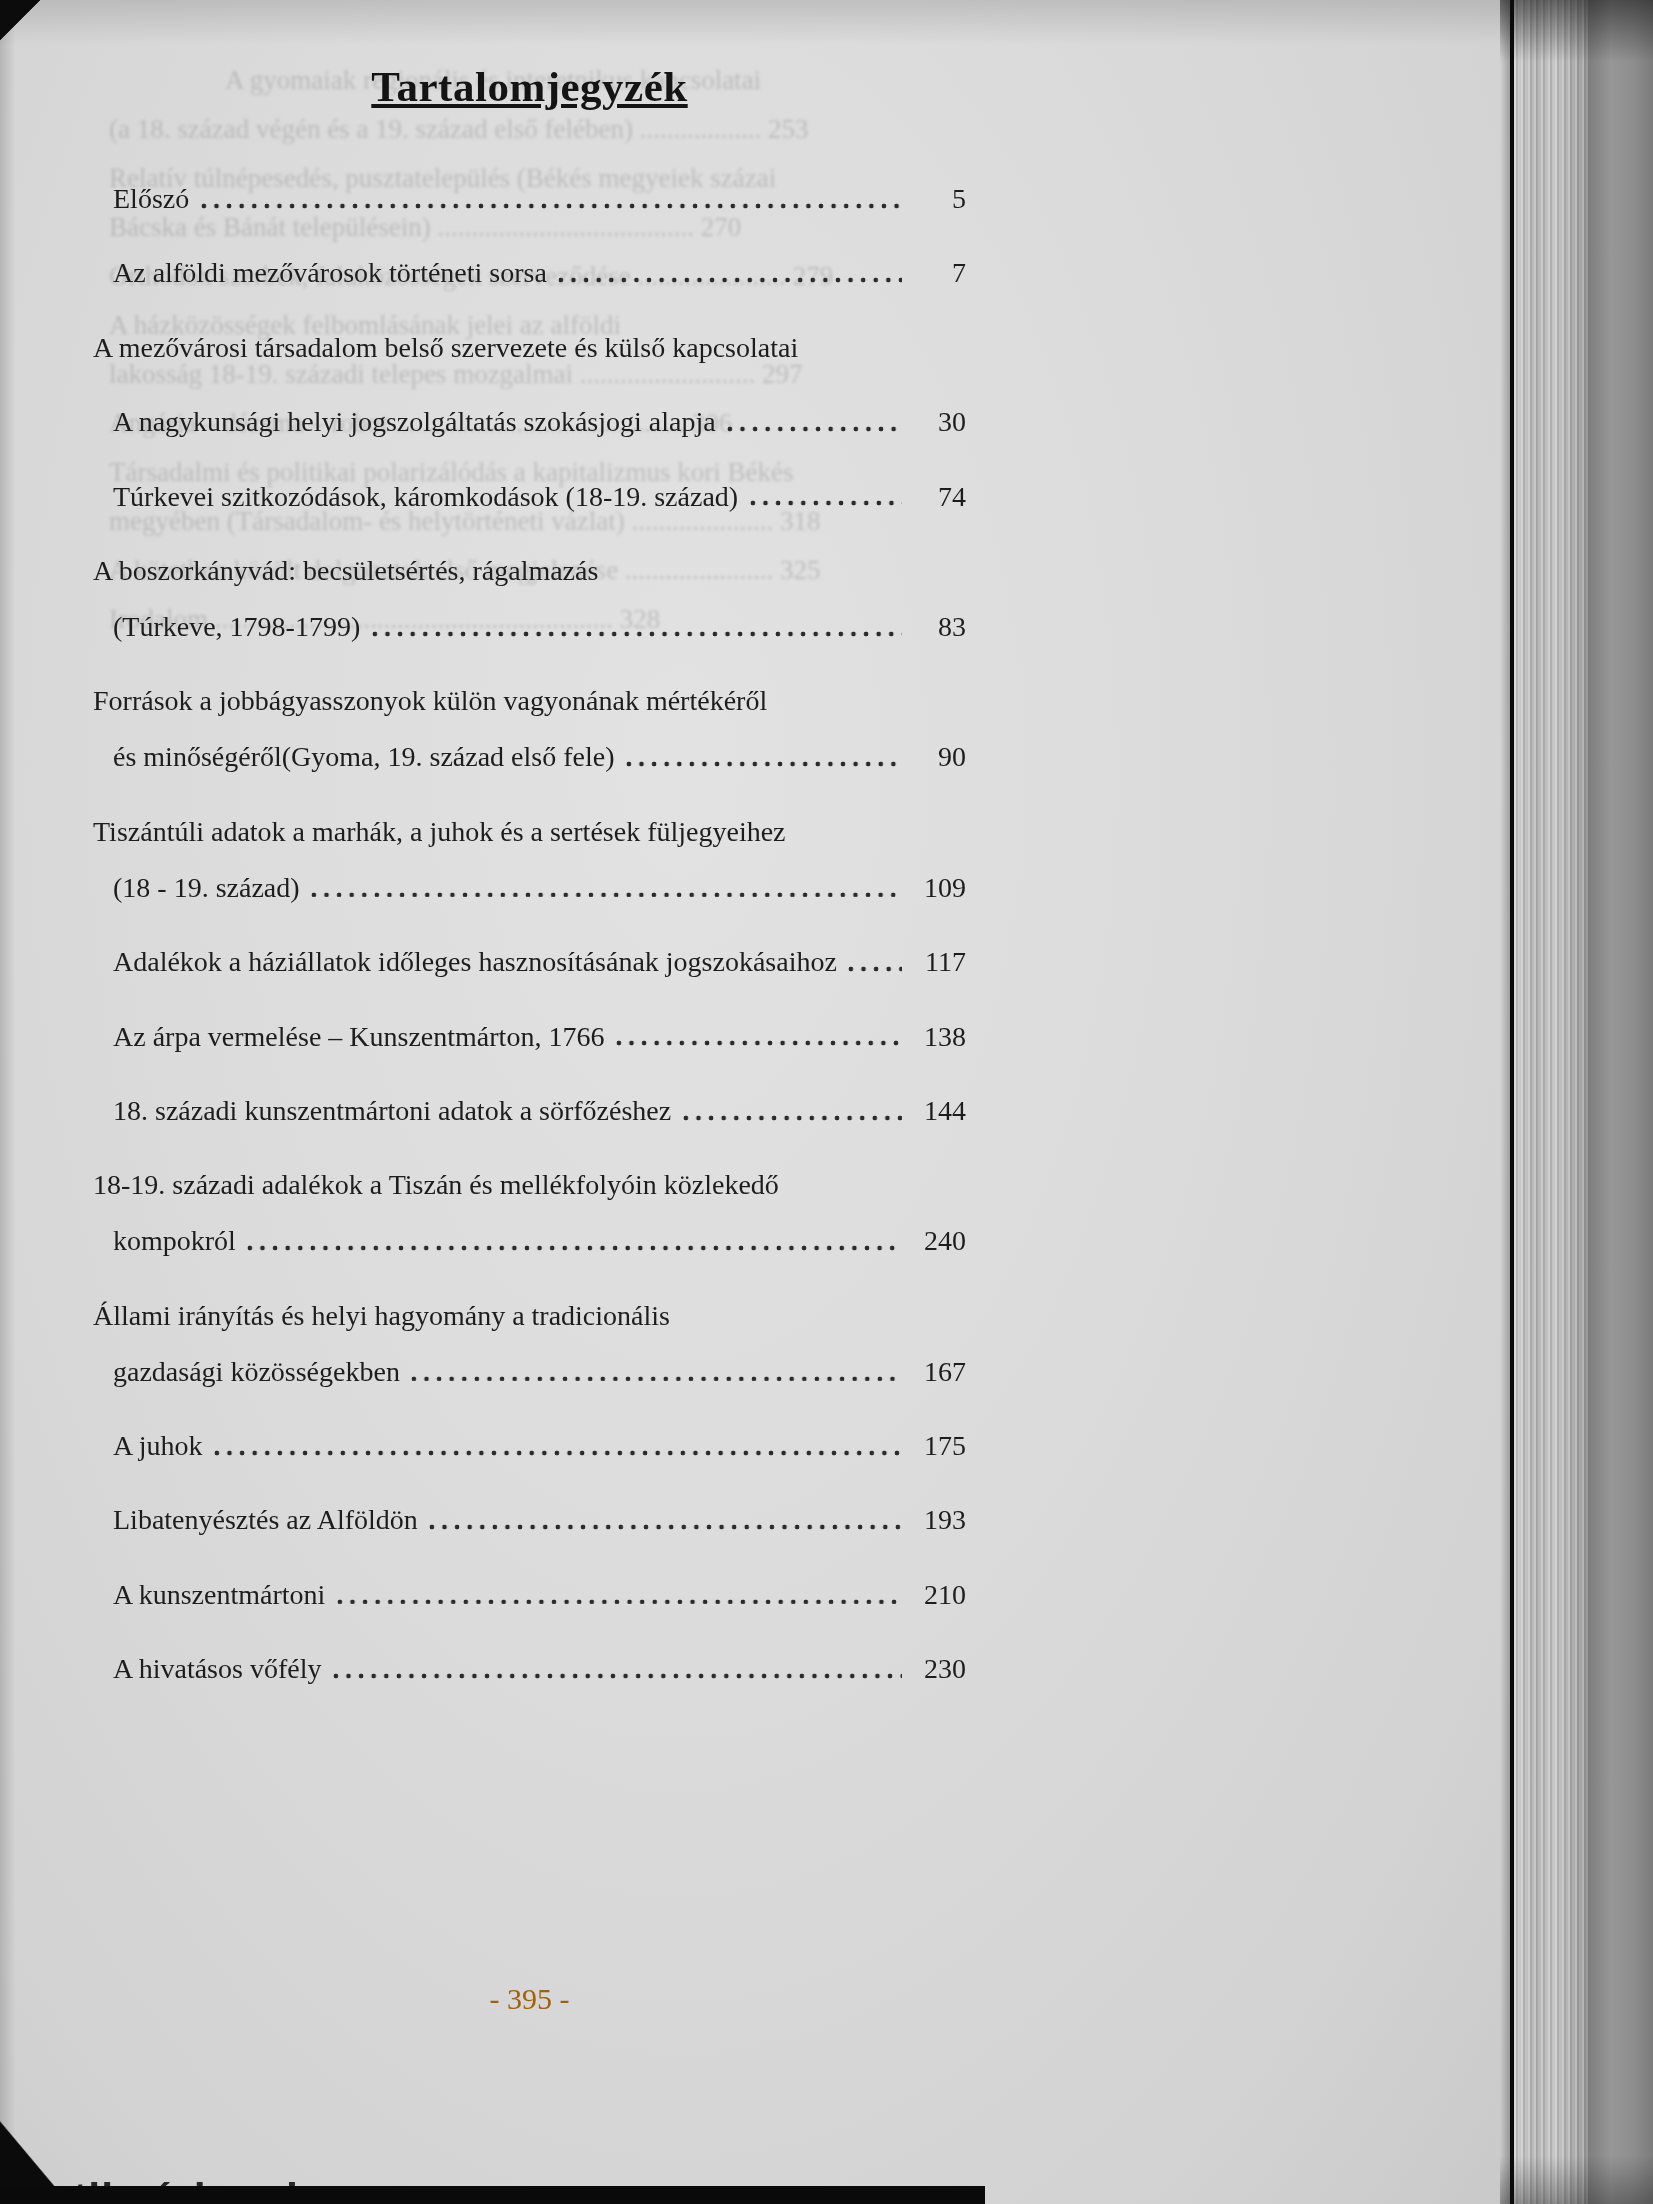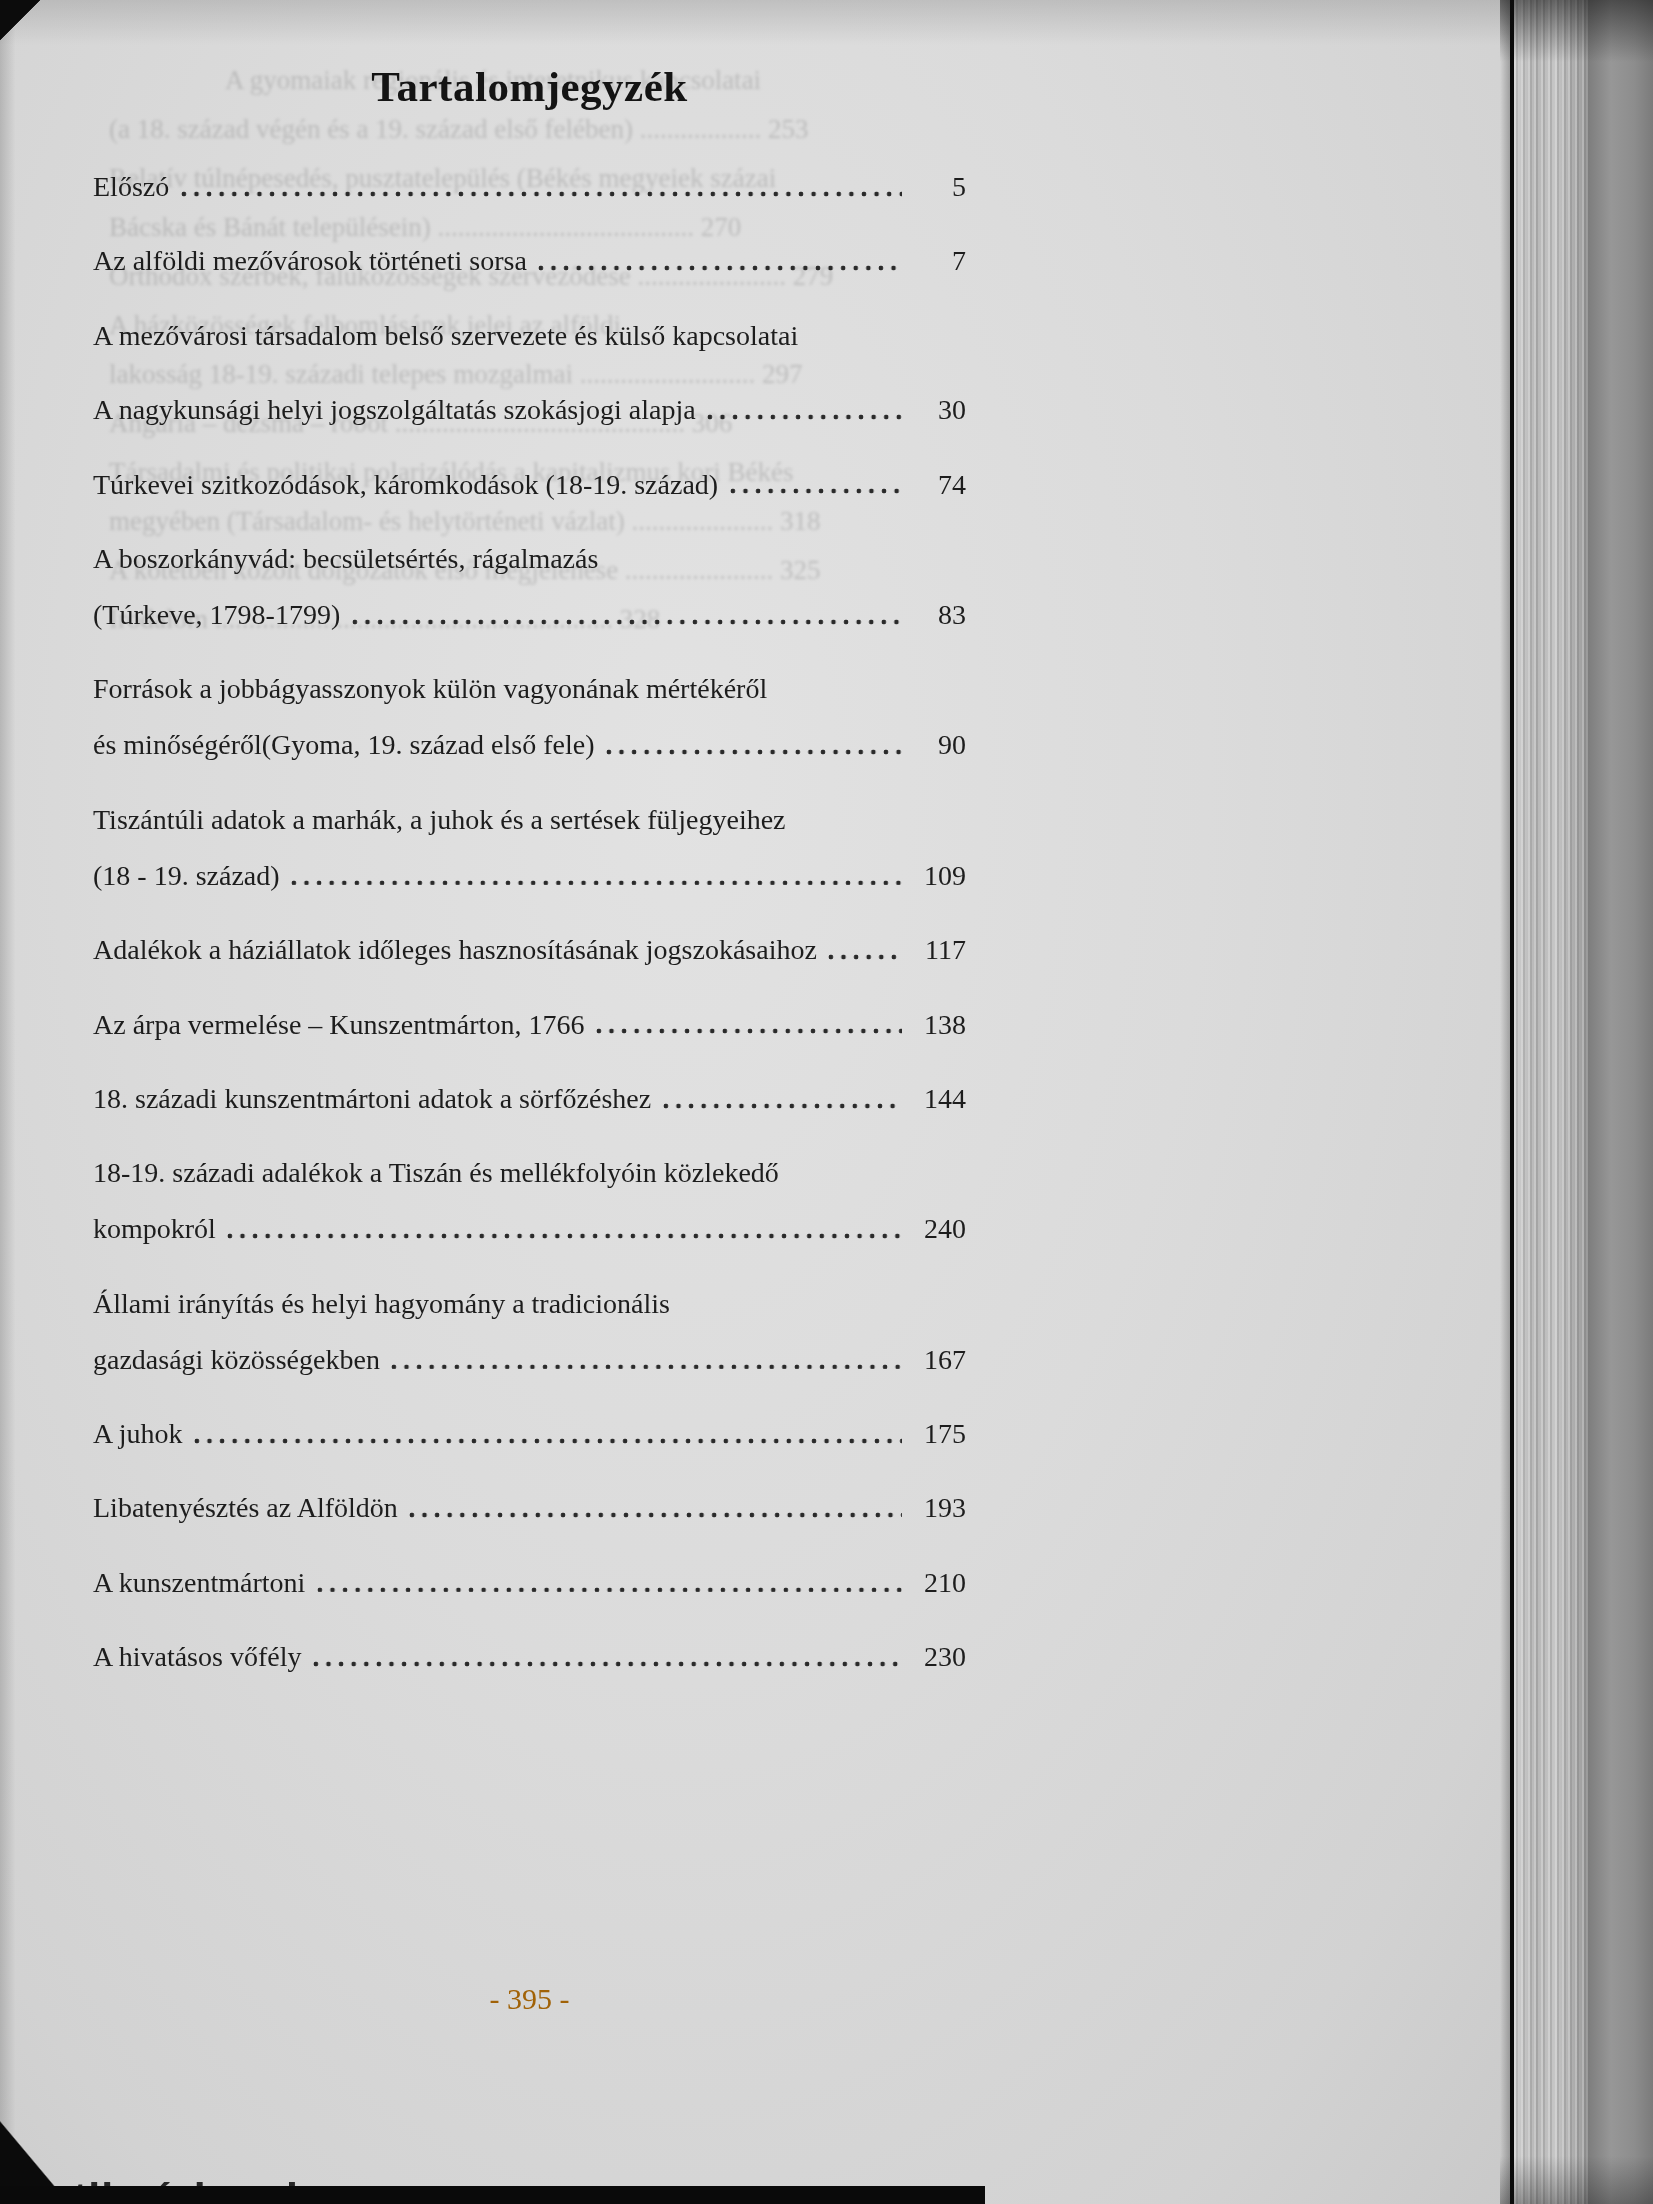--- a/index.html
+++ b/index.html
@@ -63,25 +63,25 @@
   }
   .ghost-line { white-space:nowrap; overflow:hidden; }
   .ghost-line:first-child { padding-left:116px; }
   
   .content {
     position:absolute; left:93px; top:62px; width:873px;
     color:#1d1d1d; z-index:2;
   }
   .title {
     text-align:center; font-size:43px; font-weight:bold;
-    letter-spacing:0.5px; color:#141414; margin-bottom:48px;
+    letter-spacing:0.5px; color:#141414; margin-bottom:60px;text-decoration:underline;
   }
   .entry { margin-bottom:18.4px; font-size:28px; line-height:56px; }
   .entry-line { display:block; }
-  .entry-row { display:flex; align-items:flex-end; }
+  .entry-row { display:flex; align-items:flex-end;margin-left:20px; }
   .entry-title { white-space:nowrap; flex:0 0 auto; }
   .leader {
     flex:1 1 auto; min-width:0; height:5.8px;
     margin:0 9.7px 18.4px 11.6px; align-self:flex-end;
     background-image:radial-gradient(circle at 2.9px 2.9px, #2a2a2a 2px, rgba(0,0,0,0) 2.6px);
     background-size:12.6px 5.8px; background-repeat:repeat-x; background-position:left bottom;
   }
   .num { flex:0 0 auto; min-width:54px; text-align:right; white-space:nowrap; }
   .folio {
     position:absolute; left:93px; top:1982px; width:873px;

